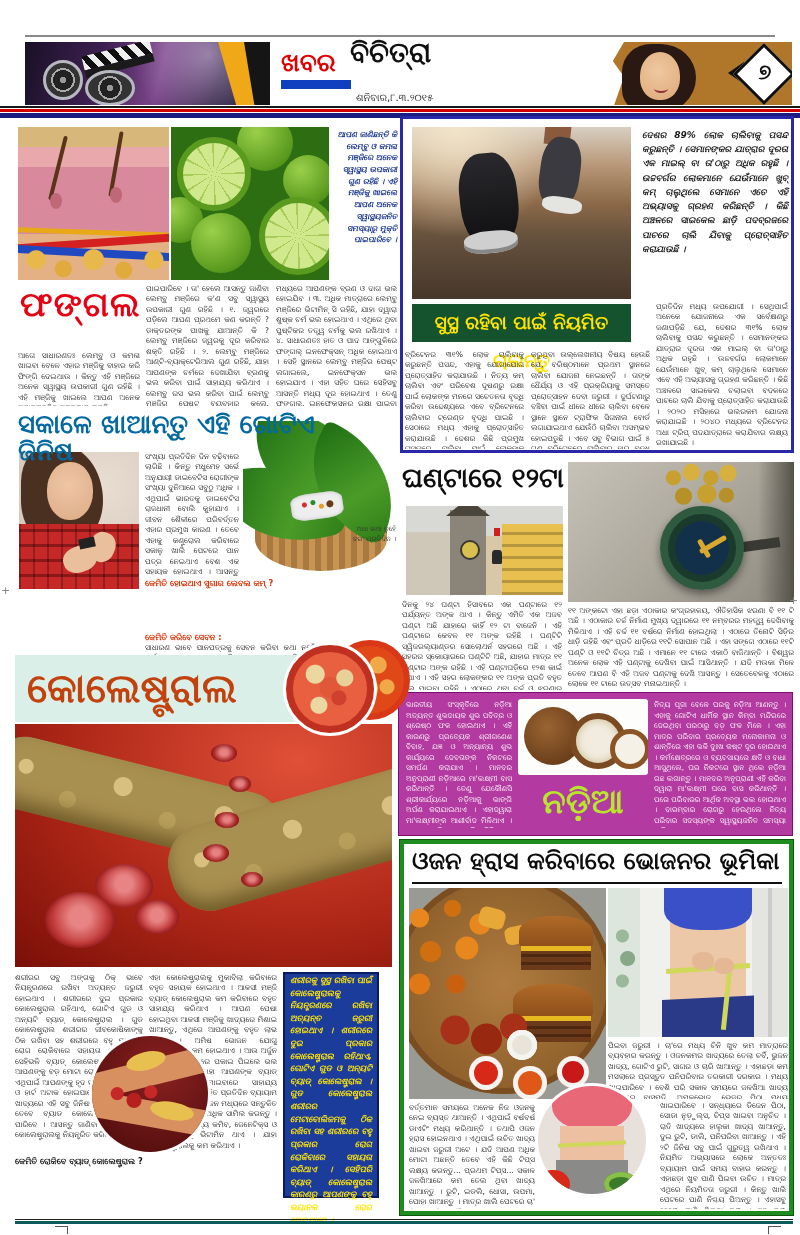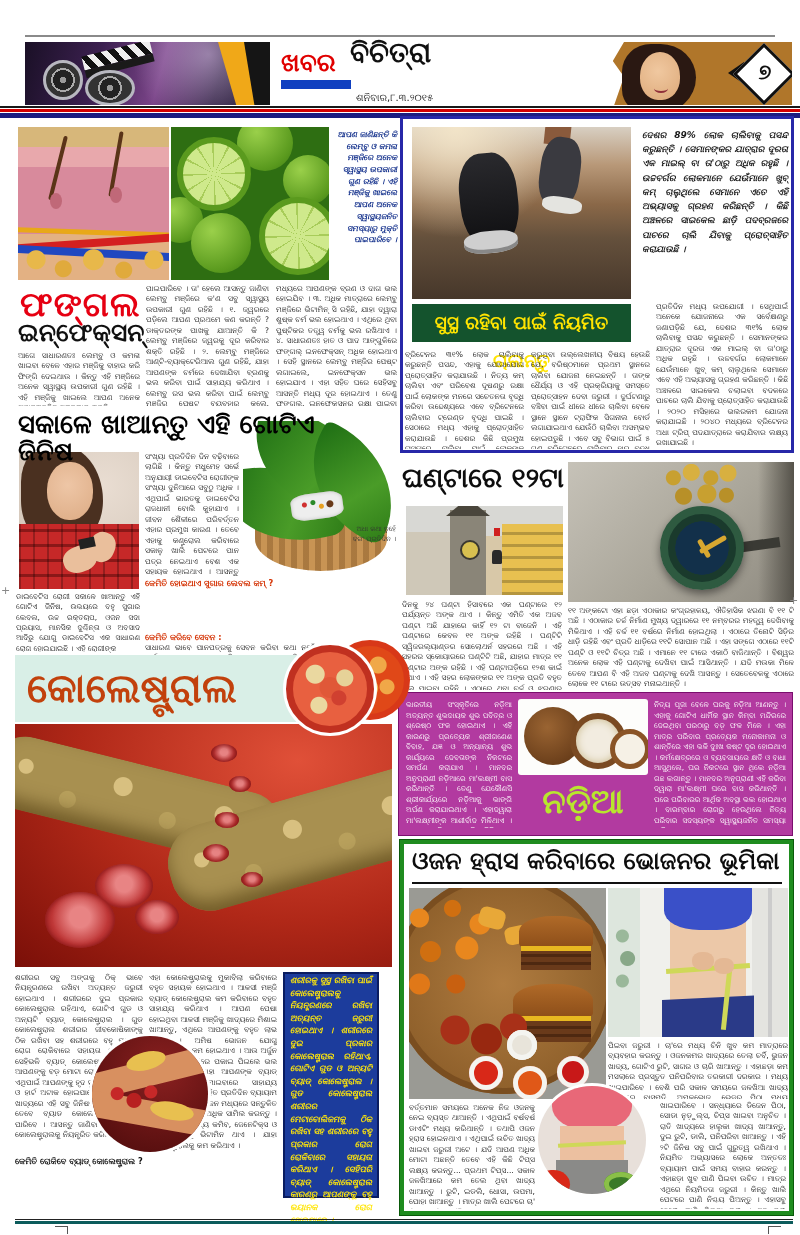--- a/index.html
+++ b/index.html
@@ -60,21 +60,21 @@
   .lw2{left:112px;top:28px;width:50px;height:50px;}
   .lw3{left:20px;top:86px;width:60px;height:60px;}
   .lw4{left:-14px;top:70px;width:46px;height:46px;}
   .fintro{left:333px;top:129px;width:64px;height:168px;font-size:7.8px;line-height:1.5;font-weight:bold;font-style:italic;color:#14318c;text-align:right;}
   .fhr{left:20px;top:287px;width:150px;font-size:34px;font-weight:800;color:#e60012;letter-spacing:1px;line-height:1;}
   .fhb{left:18px;top:320px;width:180px;font-size:25px;font-weight:bold;color:#101010;line-height:1;}
   .fc1{left:18px;top:351px;width:122px;height:55px;overflow:hidden;}
   .fc2{left:146px;top:284px;width:123px;height:122px;overflow:hidden;}
   .fc3{left:276px;top:284px;width:121px;height:122px;overflow:hidden;}
   
-  .mhead{left:18px;top:411px;width:340px;font-size:26px;font-weight:bold;color:#000000;line-height:1.05;z-index:4;}
+  .mhead{left:18px;top:411px;width:340px;font-size:26px;font-weight:bold;color:#0369a1;line-height:1.05;z-index:4;}
   .imgleaves{left:243px;top:421px;width:155px;height:153px;background:#fff;overflow:hidden;z-index:2;}
   .leaf{background:linear-gradient(120deg,#1e6e14,#4a9c28 60%,#2f7d18);}
   .leafa{left:10px;top:-8px;width:120px;height:96px;border-radius:5% 95% 15% 85%;transform:rotate(8deg);}
   .leafb{left:58px;top:18px;width:104px;height:88px;border-radius:8% 92% 12% 88%;transform:rotate(28deg);}
   .leafc{left:-16px;top:40px;width:112px;height:84px;border-radius:6% 94% 14% 86%;transform:rotate(-12deg);}
   .basket{left:12px;top:86px;width:132px;height:60px;border-radius:10% 10% 50% 50%;
     background:repeating-linear-gradient(90deg,rgba(90,50,10,.28) 0 6px,transparent 6px 12px),#c89454;border-top:4px solid #a8743a;}
   .paan{left:48px;top:72px;width:52px;height:26px;background:#eee;transform:rotate(-8deg);border-radius:30%;
     box-shadow:inset 0 0 4px #bbb;}
   .sprk{left:58px;top:78px;width:34px;height:12px;background:
@@ -312,21 +312,20 @@
   <div class="abs imglimes">
     <div class="abs lime lw1"></div>
     <div class="abs lime lw2"></div>
     <div class="abs lime lw4"></div>
     <div class="abs limecut lc1"></div>
     <div class="abs lime lw3"></div>
     <div class="abs limecut lc2"></div>
   </div>
   <div class="abs fhr">ଫଙ୍ଗଲ</div>
   <div class="abs fintro">ଆପଣ ଜାଣିଛନ୍ତି କି ଲେମ୍ବୁ ଓ କମଳା ମଞ୍ଜିରେ ଅନେକ ସ୍ୱାସ୍ଥ୍ୟ ଉପକାରୀ ଗୁଣ ରହିଛି । ଏହି ମଞ୍ଜିକୁ ଖାଇଲେ ଆପଣ ଅନେକ ସ୍ୱାସ୍ଥ୍ୟଜନିତ ସମସ୍ୟାରୁ ମୁକ୍ତି ପାଇପାରିବେ ।</div>
-  <div class="abs fhb">ଇନ୍‌ଫେକ୍ସନ୍</div>
   <div class="abs bt fc1">ଆଗେ ସାଧାରଣତଃ ଲେମ୍ବୁ ଓ କମଳା ଖାଇବା ବେଳେ ଏହାର ମଞ୍ଜିକୁ ବାହାର କରି ଫିଙ୍ଗି ଦେଇଥାଉ । କିନ୍ତୁ ଏହି ମଞ୍ଜିରେ ଅନେକ ସ୍ୱାସ୍ଥ୍ୟ ଉପକାରୀ ଗୁଣ ରହିଛି । ଏହି ମଞ୍ଜିକୁ ଖାଇଲେ ଆପଣ ଅନେକ ସ୍ୱାସ୍ଥ୍ୟଜନିତ ସମସ୍ୟାରୁ ମୁକ୍ତି</div>
   <div class="abs bt fc2">ପାଇପାରିବେ । ତା' ହେଲେ ଆସନ୍ତୁ ଜାଣିବା ଲେମ୍ବୁ ମଞ୍ଜିରେ କ'ଣ ସବୁ ସ୍ୱାସ୍ଥ୍ୟ ଉପକାରୀ ଗୁଣ ରହିଛି । ୧. ଜ୍ୱରରେ ପଡ଼ିଲେ ଆପଣ ପ୍ରଥମେ କଣ କରନ୍ତି ? ଡାକ୍ତରଙ୍କ ପାଖକୁ ଯାଆନ୍ତି କି ? ଲେମ୍ବୁ ମଞ୍ଜିରେ ଜ୍ୱରକୁ ଦୂର କରିବାର ଶକ୍ତି ରହିଛି । ୨. ଲେମ୍ବୁ ମଞ୍ଜିରେ ଆଣ୍ଟି-ବ୍ୟାକ୍ଟେରିଆଲ ଗୁଣ ରହିଛି, ଯାହା ଆପଣଙ୍କ ଚର୍ମରେ ଦେଖାଯିବା ବ୍ରଣକୁ ଭଲ କରିବା ପାଇଁ ସାହାଯ୍ୟ କରିଥାଏ । ଲେମ୍ବୁ ରସ ଭଲ କରିବା ପାଇଁ ଲେମ୍ବୁ ମଞ୍ଜିର ପେଷ୍ଟ ବ୍ୟବହାର କଲେ, ଅଳ୍ପଦିନ</div>
   <div class="abs bt fc3">ମଧ୍ୟରେ ଆପଣଙ୍କ ବ୍ରଣ ଓ ଦାଗ ଭଲ ହୋଇଯିବ । ୩. ଅଧିକ ମାତ୍ରାରେ ଲେମ୍ବୁ ମଞ୍ଜିରେ ଭିଟାମିନ୍ ସି ରହିଛି, ଯାହା ଦ୍ୱାରା ଶୁଷ୍କ ଚର୍ମ ଭଲ ହୋଇଥାଏ । ଏଥିରେ ଥିବା ପୁଷ୍ଟିକର ତତ୍ତ୍ୱ ଚର୍ମକୁ ଭଲ ରଖିଥାଏ । ୪. ସାଧାରଣତଃ ହାତ ଓ ପାଦ ଆଙ୍ଗୁଳିରେ ଫଙ୍ଗଲ୍ ଇନଫେକ୍ସନ୍ ଅଧିକ ହୋଇଥାଏ । ସେହି ସ୍ଥାନରେ ଲେମ୍ବୁ ମଞ୍ଜିର ପେଷ୍ଟ ଲଗାଇଲେ, ଇନଫେକ୍ସନ ଭଲ ହୋଇଯାଏ । ଏହା ସହିତ ଘରେ ସେହିସବୁ ଆସନ୍ତି ମଧ୍ୟ ଦୂର ହୋଇଥାଏ । ତେଣୁ ଫଙ୍ଗଲ, ଇନଫେକ୍ସନରୁ ରକ୍ଷା ପାଇବା ପାଇଁ ଆଗକୁ ଲେମ୍ବୁ ମଞ୍ଜିକୁ ବ୍ୟବହାର କରିପାରିବେ ।</div>
 
   <div class="abs mhead">ସକାଳେ ଖାଆନ୍ତୁ ଏହି ଗୋଟିଏ ଜିନିଷ</div>
   <div class="abs imgleaves">
     <div class="abs basket"></div>
     <div class="abs leaf leafc"></div>
     <div class="abs leaf leafa"></div>
     <div class="abs leaf leafb"></div>
@@ -334,21 +333,20 @@
     <div class="abs sprk"></div>
   </div>
   <div class="abs imgwoman">
     <div class="abs whair"></div>
     <div class="abs wface"></div>
     <div class="abs wshirt"></div>
     <div class="abs whand wh1"></div>
     <div class="abs whand wh2"></div>
     <div class="abs wdev"></div>
   </div>
-  <div class="abs mcap">ଡାଇବେଟିସ ରୋଗୀ ସକାଳେ ଖାଆନ୍ତୁ ଏହି ଗୋଟିଏ ଜିନିଷ, ଉଭୟରେ ବହୁ ସୁଗାର ଲେବଲ, ଉଚ୍ଚ ରକ୍ତଚାପ, ଓଜନ ସଦା ପ୍ରୟାସ, ମାନସିକ ଦୁଶ୍ଚିନ୍ତା ଓ ଅବସାଦ ଆଦିରୁ ଯୋଗୁ ଡାଇବେଟିସ ଏକ ସାଧାରଣ ରୋଗ ହୋଇଯାଇଛି । ଏହି ରୋଗୀଙ୍କ</div>
   <div class="abs bt mmid">ସଂଖ୍ୟା ପ୍ରତିଦିନ ଦିନ ବଢ଼ିବାରେ ଲାଗିଛି । କିନ୍ତୁ ମଧୁମେହ ସର୍ଭେ ଅନୁଯାୟୀ ଡାଇବେଟିସ ରୋଗୀଙ୍କ ସଂଖ୍ୟା ଦୁନିଆରେ ସବୁଠୁ ଅଧିକ । ଏଥିପାଇଁ ଭାରତକୁ ଡାଇବେଟିସ ରାଜଧାନୀ ବୋଲି କୁହାଯାଏ । ଜୀବନ ଶୈଳୀରେ ପରିବର୍ତ୍ତନ ଏହାର ପ୍ରମୁଖ କାରଣ । ତେବେ ଏହାକୁ କଣ୍ଟ୍ରୋଲ କରିବାରେ ସକାଳୁ ଖାଲି ପେଟରେ ପାନ ପତ୍ର ନେଇଥାଏ ବେଶ ଏକ ସହାୟକ ହୋଇଥାଏ । ଆସନ୍ତୁ ଜାଣିବା କେମିତି ଖାଇବେ ପାନ ପତ୍ର ।</div>
   <div class="abs mnote">ଅଧା କଥା ନୁହେଁ ବରଂ ପ୍ରତିଦିନ ।</div>
   <div class="abs msub1">କେମିତି ହୋଇଥାଏ ସୁଗାର ଲେବଲ କମ୍ ?</div>
   <div class="abs msub2">କେମିତି କରିବେ ସେବନ :</div>
   <div class="abs bt mp2">ସାଧାରଣ ଭାବେ ପାନପତ୍ରକୁ ସେବନ କରିବା କଥା ନୁହେଁ । ଅର୍ଥାତ ଏଥିରେ ଚୁନ, କଡ଼ା ଆଦି ଲଗାଇ ଖାଇବା ଅନୁଚିତ ।</div>
   <div class="abs imgbowl"></div>
 
   <div class="abs walkbox"></div>
   <div class="abs imgwalk">
     <div class="abs leg2"></div>

